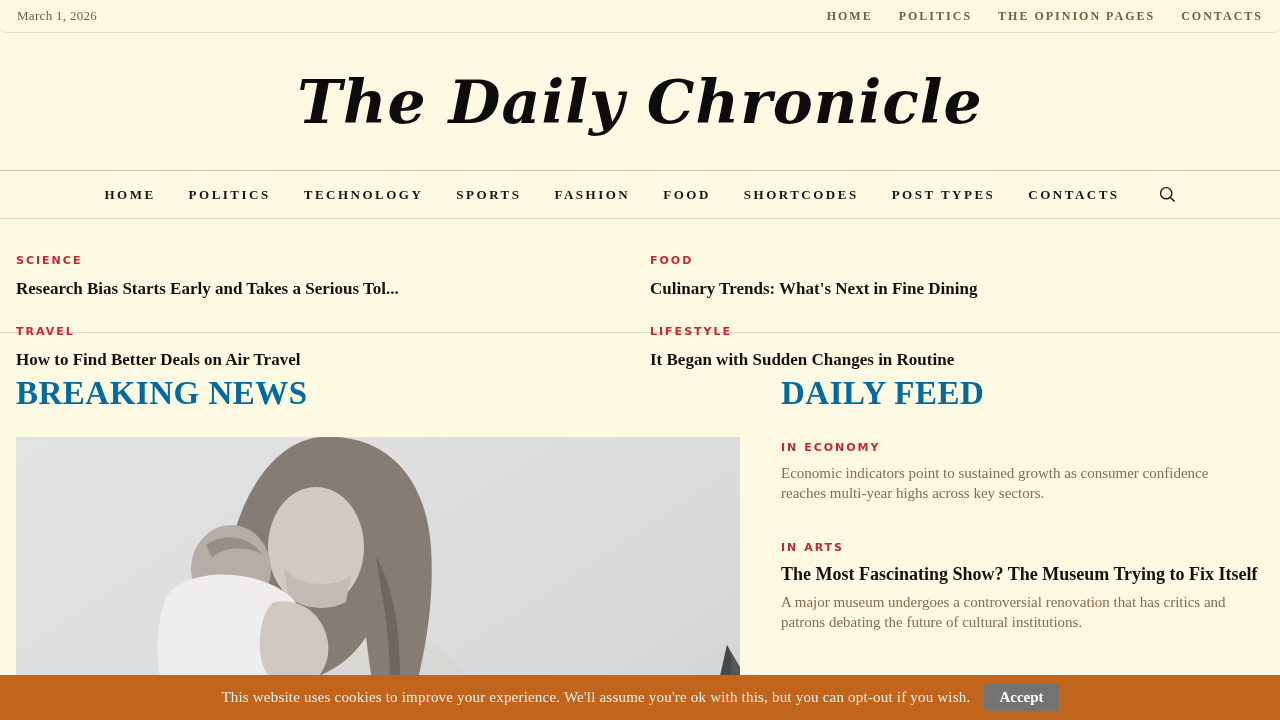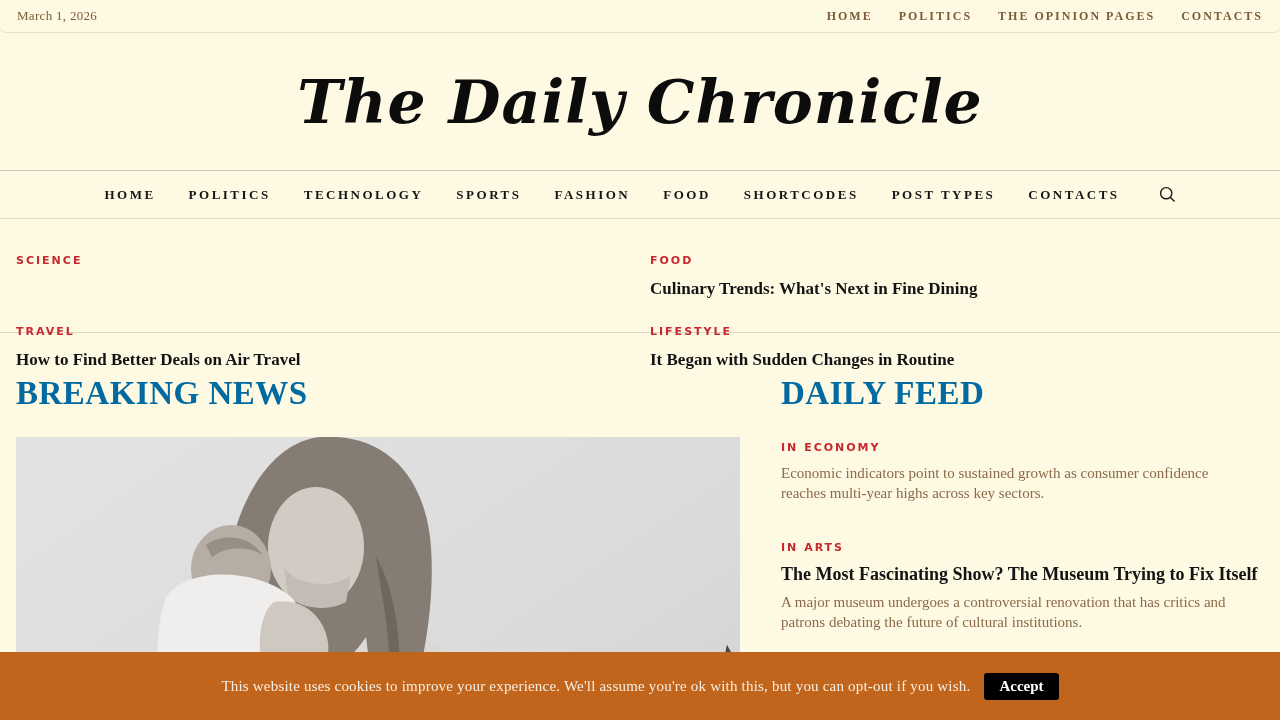--- a/index.html
+++ b/index.html
@@ -138,35 +138,35 @@
     font-size: 15px;
     color: #8c6a4b;
     line-height: 1.35;
     max-width: 470px;
   }
 
   
   .cookie-bar {
     position: fixed;
     left: 0; right: 0; bottom: 0;
-    height: 68px;
+    height: 45px;
     background: #c2651c;
     display: flex;
     align-items: center;
     justify-content: center;
     gap: 14px;
     z-index: 50;
   }
   .cookie-msg {
     font-size: 15px;
     color: #f6eee2;
     letter-spacing: 0.2px;
   }
   .cookie-accept {
-    background: #000000;
+    background: #737373;
     color: #ffffff;
     font-family: "Liberation Serif", serif;
     font-size: 15px;
     font-weight: bold;
     border: none;
     border-radius: 3px;
     padding: 5px 15px;
     cursor: pointer;
   }
 </style>
@@ -201,20 +201,21 @@
     <svg width="17" height="17" viewBox="0 0 17 17">
       <circle cx="7.2" cy="7.2" r="5.6" fill="none" stroke="#1a1a1a" stroke-width="1.4"></circle>
       <line x1="11.4" y1="11.4" x2="15.6" y2="15.6" stroke="#1a1a1a" stroke-width="1.4"></line>
     </svg>
   </span>
 </nav>
 
 <section class="teasers">
   <article>
     <a class="teaser-label">SCIENCE</a><br>
+    <div class="teaser-headline">Research Bias Starts Early and Takes a Serious Tol...</div>
   </article>
   <article>
     <a class="teaser-label">FOOD</a><br>
     <div class="teaser-headline">Culinary Trends: What's Next in Fine Dining</div>
   </article>
   <article>
     <a class="teaser-label">TRAVEL</a><br>
     <div class="teaser-headline">How to Find Better Deals on Air Travel</div>
   </article>
   <article>

